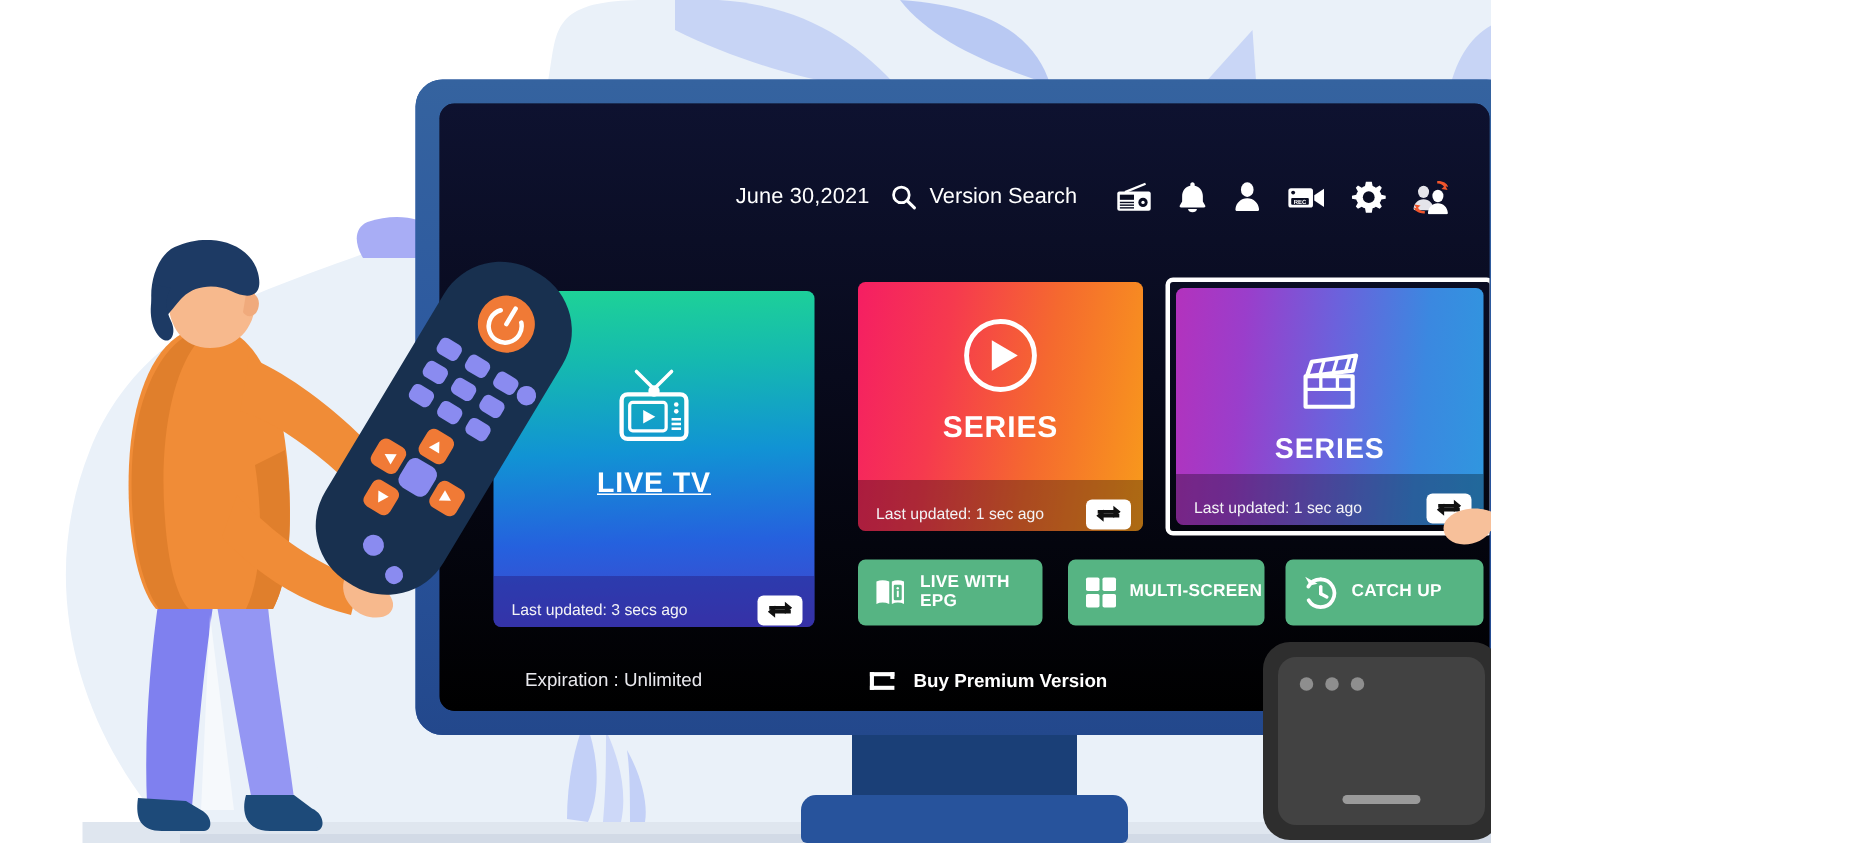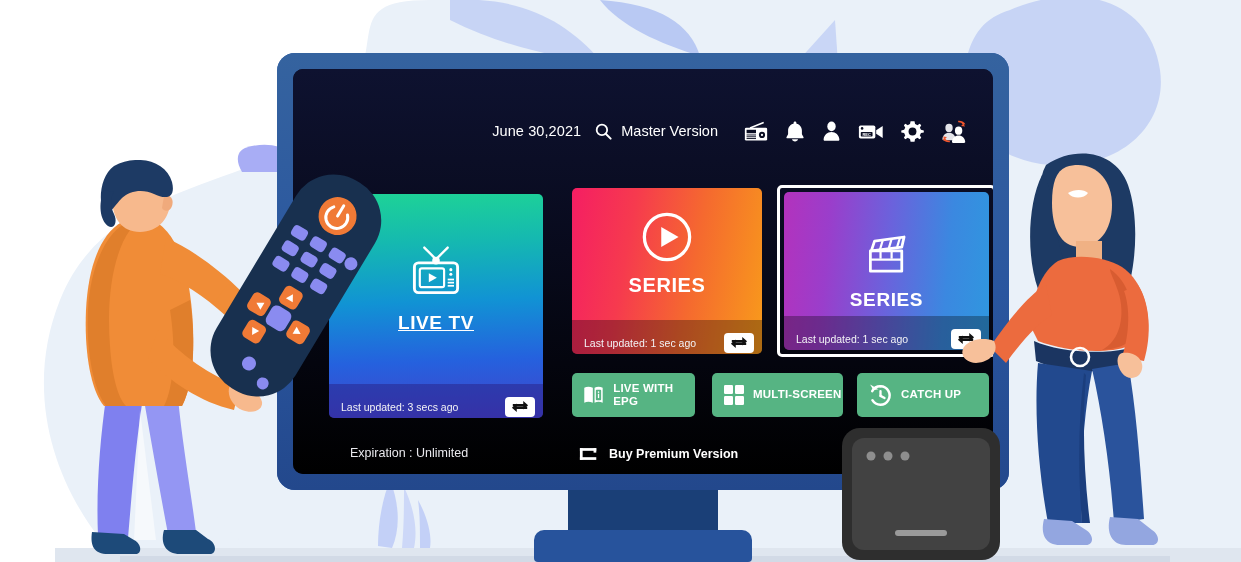--- a/index.html
+++ b/index.html
@@ -2,21 +2,21 @@
 <html><head>
 <meta charset="utf-8">
 <style>
   * { box-sizing: border-box; margin: 0; padding: 0; }
   html, body {
     width: 1241px; height: 562px;
     overflow: hidden;
     background: #ffffff;
     font-family: "Liberation Sans", sans-serif;
   }
-  #stage { position: relative; width: 1241px; height: 562px; background: #c2410c; overflow: hidden; }
+  #stage { position: relative; width: 994px; height: 562px; background: #c2410c; overflow: hidden; }
 
   
   .bg-layer { position: absolute; inset: 0; overflow: hidden; }
   .bg-svg { position: absolute; left: 0; top: 0; }
 
   
   .monitor {
     position: absolute; left: 277px; top: 53px;
     width: 732px; height: 437px;
     background: #2d5ba9;
@@ -207,21 +207,21 @@
       <div class="ui">
 
         <div class="topbar">
           <div class="date-text">June 30,2021</div>
 
           <div class="search-wrap">
             <svg class="ic" width="19" height="19" viewBox="0 0 24 24">
               <circle cx="10" cy="10" r="6.6" fill="none" stroke="#ffffff" stroke-width="2.3"></circle>
               <line x1="14.8" y1="14.8" x2="21" y2="21" stroke="#ffffff" stroke-width="2.6" stroke-linecap="round"></line>
             </svg>
-            <span class="search-label">Master Version</span>
+            <span class="search-label">Version Search</span>
           </div>
 
           <div class="icon-row">
 
             <svg class="ic" width="24" height="21" viewBox="0 0 28 24">
               <line x1="7" y1="8" x2="23" y2="1.5" stroke="#ffffff" stroke-width="1.8"></line>
               <rect x="1" y="7.5" width="26" height="15" rx="1.6" fill="#ffffff"></rect>
               <rect x="3" y="10" width="11" height="4" fill="#0a0d22"></rect>
               <rect x="3" y="15.5" width="11" height="1.1" fill="#0a0d22"></rect>
               <rect x="3" y="17.6" width="11" height="1.1" fill="#0a0d22"></rect>

